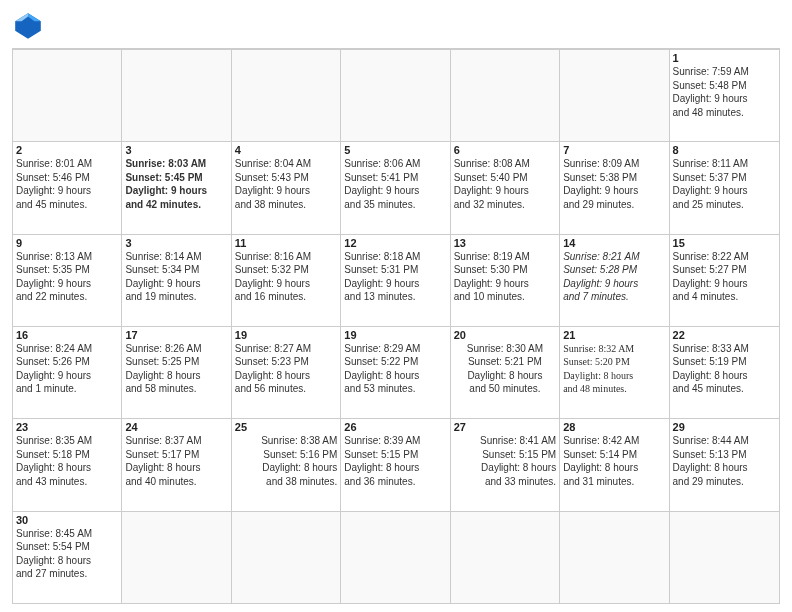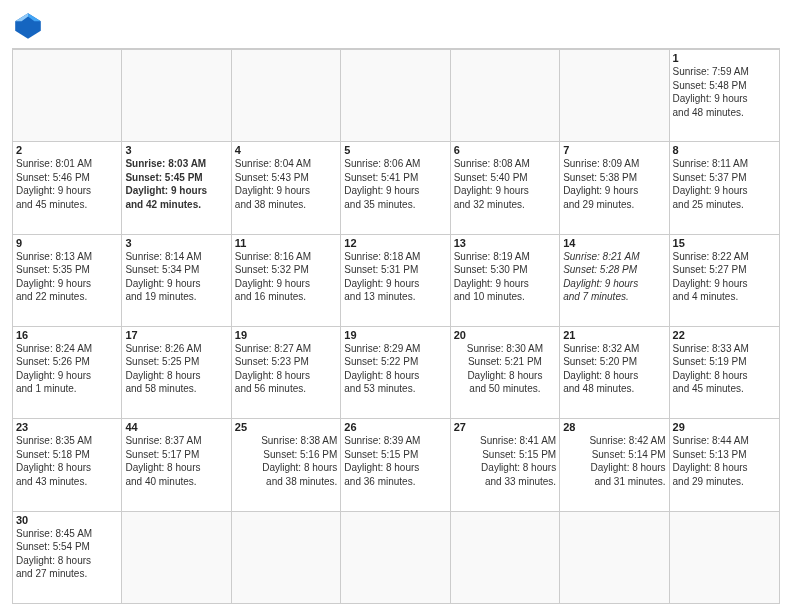--- a/index.html
+++ b/index.html
@@ -290,21 +290,21 @@
           </div>
           <div class="cal-cell">
             <div class="day-num">20</div>
             <div class="day-info" style="white-space: pre-line; text-align: center;">Sunrise: 8:30 AM
 Sunset: 5:21 PM
 Daylight: 8 hours
 and 50 minutes.</div>
           </div>
           <div class="cal-cell">
             <div class="day-num">21</div>
-            <div class="day-info" style="white-space: pre-line;">Sunrise: 8:32 AM
+            <div class="day-info" style="white-space: pre-line; font-family: Liberation Serif, serif;">Sunrise: 8:32 AM
 Sunset: 5:20 PM
 Daylight: 8 hours
 and 48 minutes.</div>
           </div>
           <div class="cal-cell">
             <div class="day-num">22</div>
             <div class="day-info" style="white-space: pre-line;">Sunrise: 8:33 AM
 Sunset: 5:19 PM
 Daylight: 8 hours
 and 45 minutes.</div>
@@ -312,21 +312,21 @@
         </div>
         <div class="cal-row">
           <div class="cal-cell">
             <div class="day-num">23</div>
             <div class="day-info" style="white-space: pre-line;">Sunrise: 8:35 AM
 Sunset: 5:18 PM
 Daylight: 8 hours
 and 43 minutes.</div>
           </div>
           <div class="cal-cell">
-            <div class="day-num">44</div>
+            <div class="day-num">24</div>
             <div class="day-info" style="white-space: pre-line;">Sunrise: 8:37 AM
 Sunset: 5:17 PM
 Daylight: 8 hours
 and 40 minutes.</div>
           </div>
           <div class="cal-cell">
             <div class="day-num">25</div>
             <div class="day-info" style="white-space: pre-line; text-align: right;">Sunrise: 8:38 AM
 Sunset: 5:16 PM
 Daylight: 8 hours
@@ -341,21 +341,21 @@
           </div>
           <div class="cal-cell">
             <div class="day-num">27</div>
             <div class="day-info" style="white-space: pre-line; text-align: right;">Sunrise: 8:41 AM
 Sunset: 5:15 PM
 Daylight: 8 hours
 and 33 minutes.</div>
           </div>
           <div class="cal-cell">
             <div class="day-num">28</div>
-            <div class="day-info" style="white-space: pre-line; text-align: right;">Sunrise: 8:42 AM
+            <div class="day-info" style="white-space: pre-line;">Sunrise: 8:42 AM
 Sunset: 5:14 PM
 Daylight: 8 hours
 and 31 minutes.</div>
           </div>
           <div class="cal-cell">
             <div class="day-num">29</div>
             <div class="day-info" style="white-space: pre-line;">Sunrise: 8:44 AM
 Sunset: 5:13 PM
 Daylight: 8 hours
 and 29 minutes.</div>

